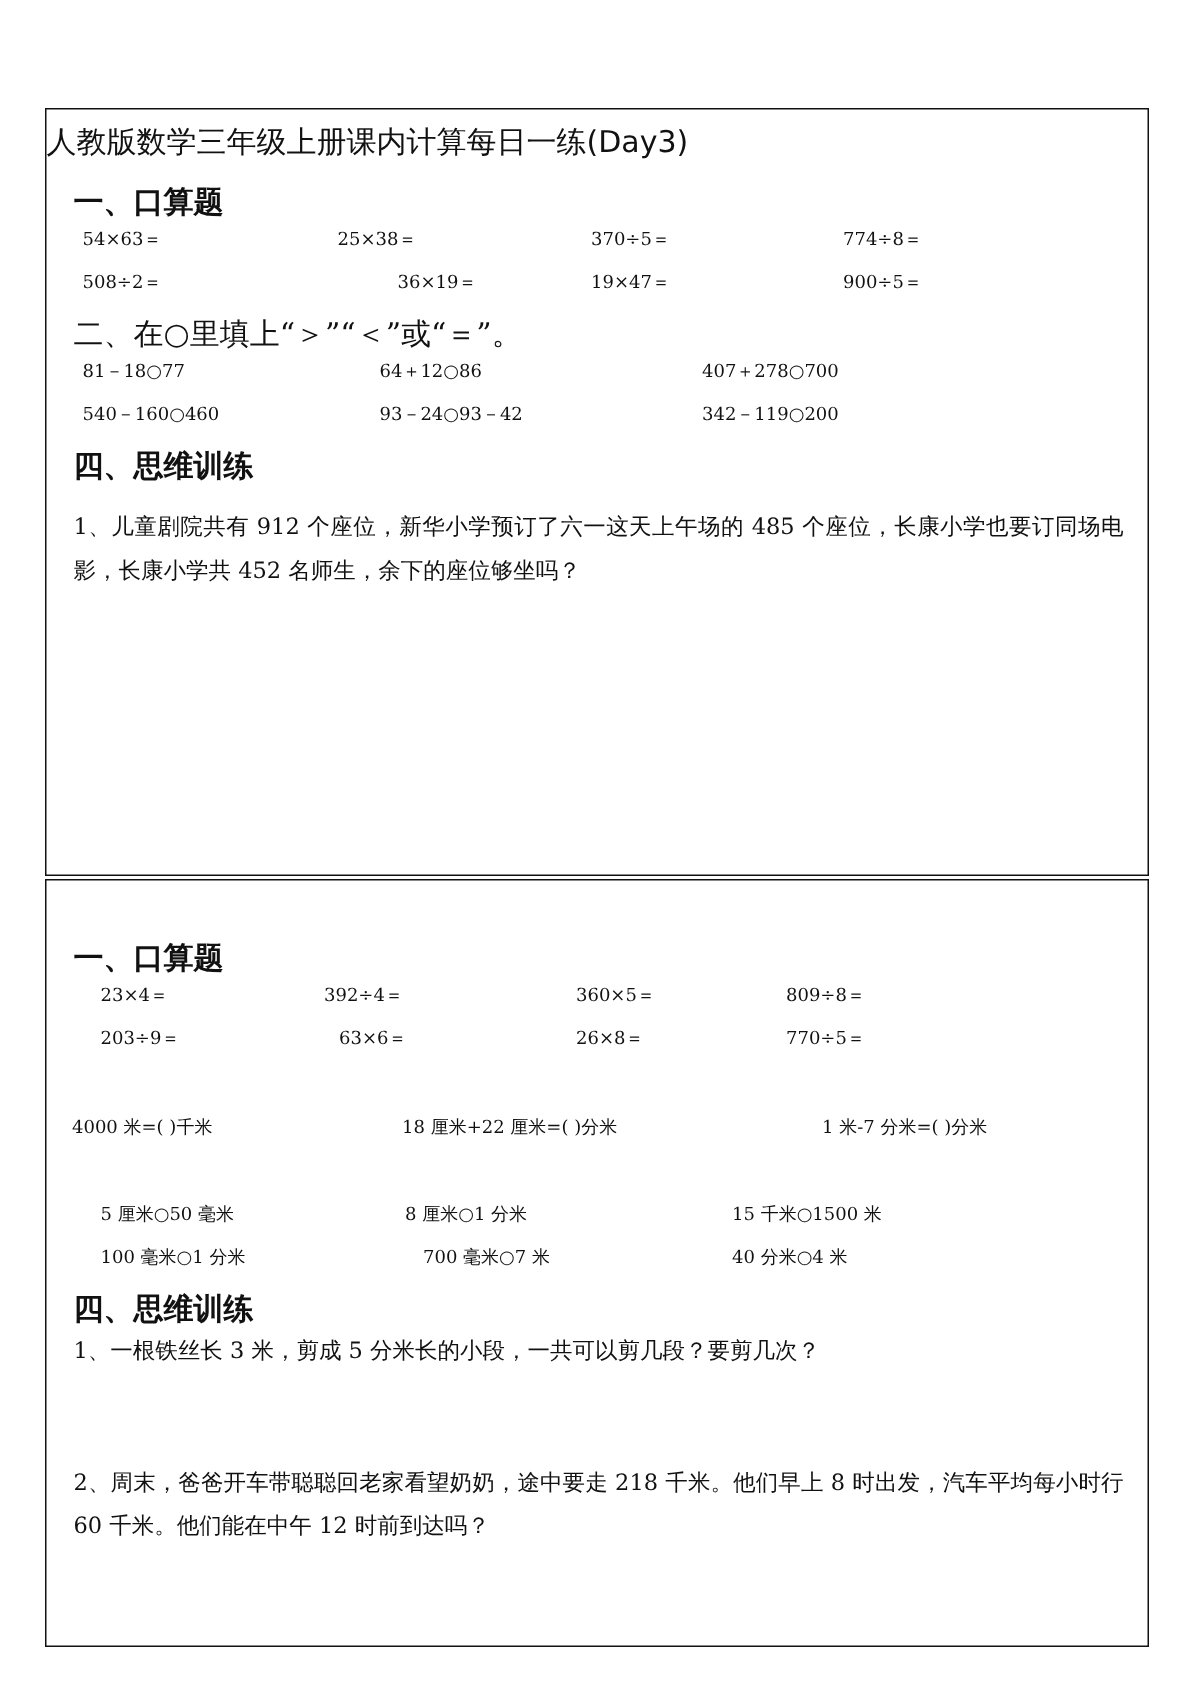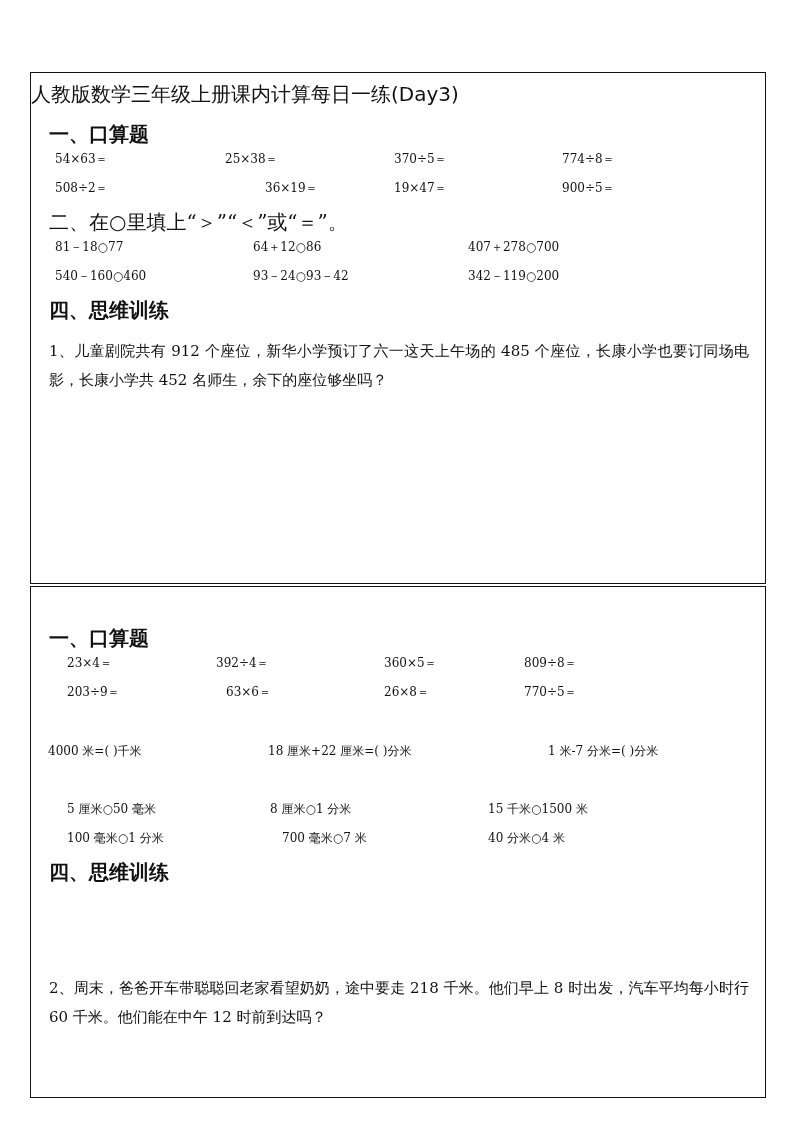--- a/index.html
+++ b/index.html
@@ -104,14 +104,15 @@
   <div class="item" style="left:517px; top:156px;">1 米-7 分米=(      )分米</div>
 
   <div class="item" style="left:36px; top:214px;">5 厘米○50 毫米</div>
   <div class="item" style="left:239px; top:214px;">8 厘米○1 分米</div>
   <div class="item" style="left:457px; top:214px;">15 千米○1500 米</div>
   <div class="item" style="left:36px; top:243px;">100 毫米○1 分米</div>
   <div class="item" style="left:251px; top:243px;">700 毫米○7 米</div>
   <div class="item" style="left:457px; top:243px;">40 分米○4 米</div>
 
   <div class="sec" style="top:272px;">四、思维训练</div>
+  <div class="para" style="top:299px;">1、一根铁丝长 3 米，剪成 5 分米长的小段，一共可以剪几段？要剪几次？</div>
   <div class="para" style="top:387px;">2、周末，爸爸开车带聪聪回老家看望奶奶，途中要走 218 千米。他们早上 8 时出发，汽车平均每小时行 60 千米。他们能在中午 12 时前到达吗？</div>
 </div>
 
 </body></html>

